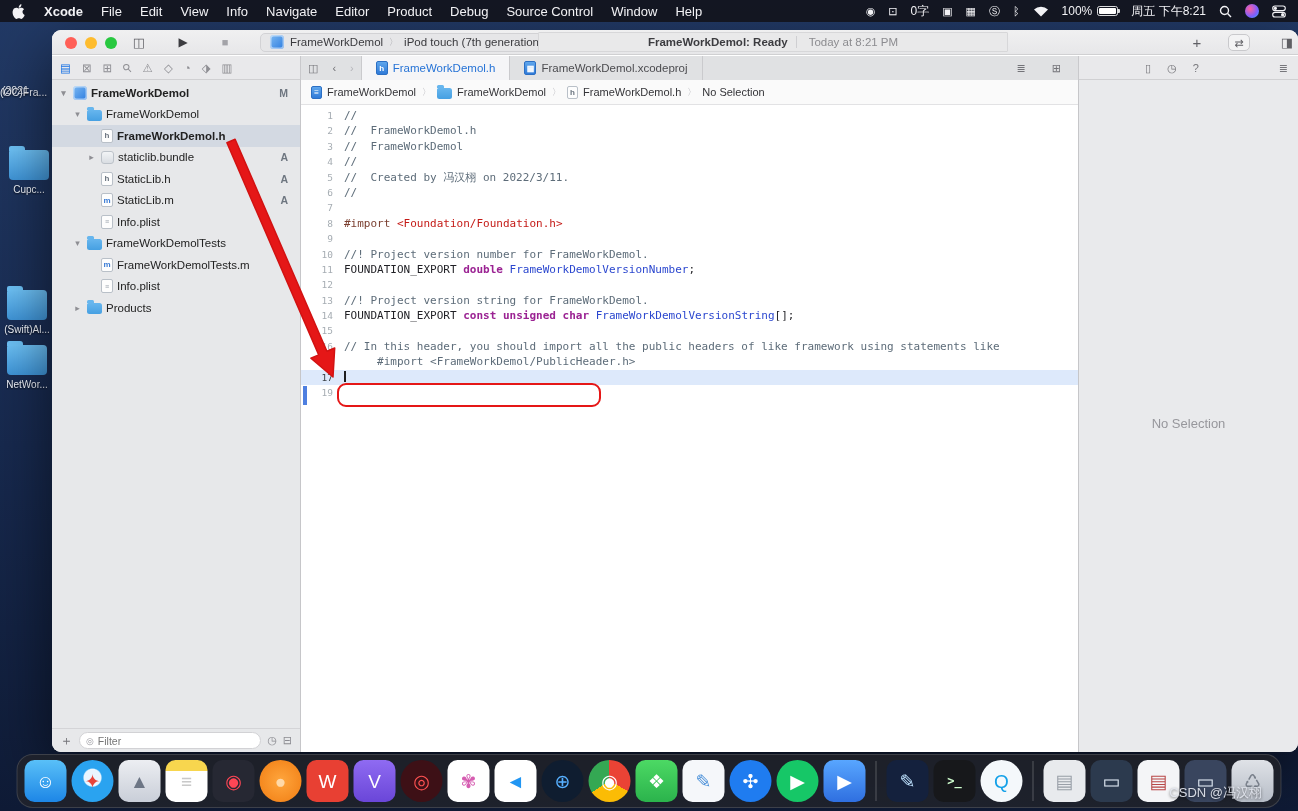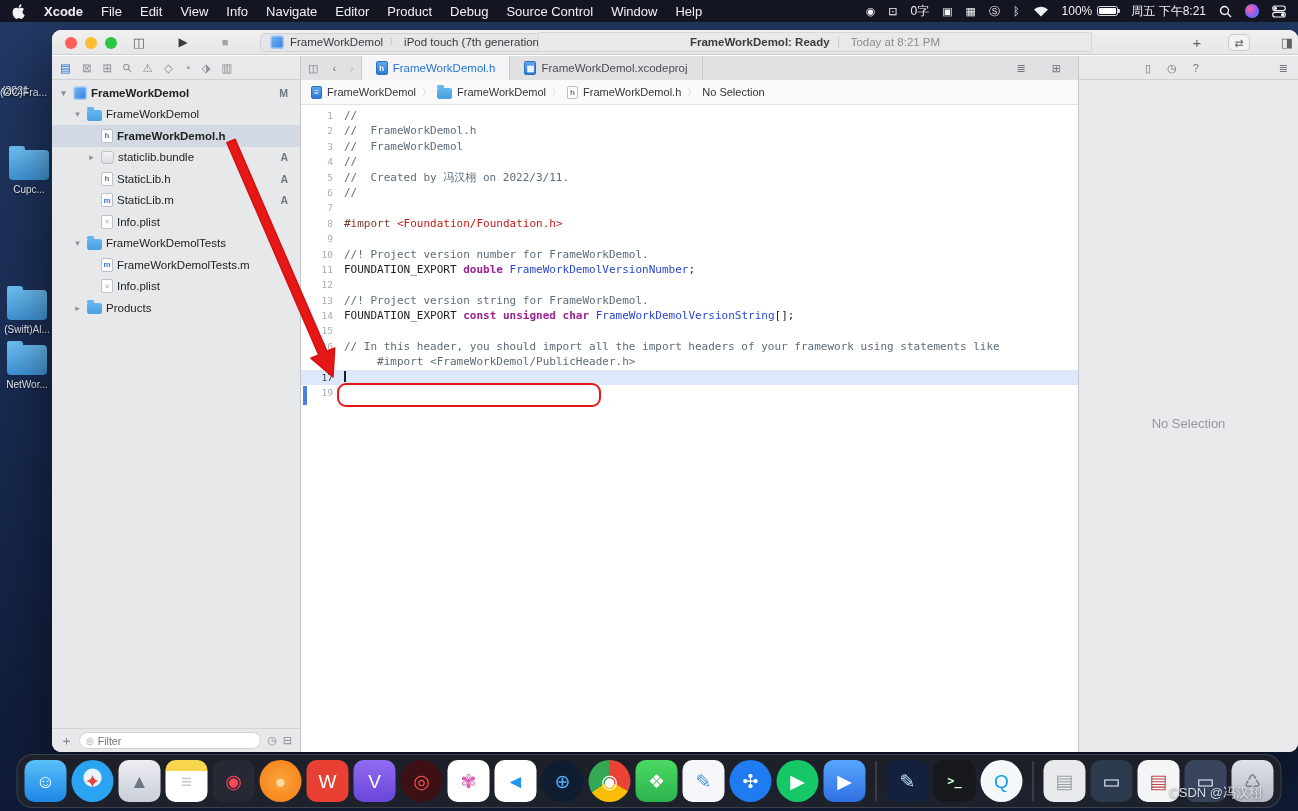--- a/index.html
+++ b/index.html
@@ -37,21 +37,21 @@
   .t-red{left:13px;background:#ff5f57}.t-yel{left:33px;background:#febc2e}.t-grn{left:53px;background:#28c840}
   .tbtn{position:absolute;top:0;height:25px;line-height:25px;font-size:13px;color:#5f5f64;text-align:center;width:22px}
   .b-side{left:76px}
   .b-play{left:120px;font-size:12px;color:#3c3c40}
   .b-stop{left:162px;color:#a3a3a8;font-size:11px}
   .b-plus{left:1134px;font-size:15px}
   .b-swap{left:1176px;border:1px solid #c9c9cc;border-radius:5px;top:3.5px;height:17px;line-height:16px;font-size:11px;background:#f3f3f4}
   .b-panel{left:1224px;font-size:13px}
   .scheme{position:absolute;left:208px;top:2.5px;height:19px;display:flex;align-items:center;gap:6px;padding:0 9px;background:#e6e6e8;border:1px solid #d2d2d5;border-radius:5px;font-size:11.5px;color:#3a3a3e;white-space:nowrap}
   .scheme .chev{color:#a6a6ab;font-size:9px}
-  .status{position:absolute;left:486px;top:2px;width:554px;height:20px;background:#e9e9ea;border:1px solid #d7d7d9;border-radius:1px;display:flex;align-items:center;justify-content:center;gap:8px;font-size:11.5px;color:#3c3c40;white-space:nowrap}
+  .status{position:absolute;left:486px;top:2px;width:470px;height:20px;background:#e9e9ea;border:1px solid #d7d7d9;border-radius:1px;display:flex;align-items:center;justify-content:center;gap:8px;font-size:11.5px;color:#3c3c40;white-space:nowrap}
   .st1{font-weight:bold}
   .st2{color:#8c8c90;border-left:1px solid #cfcfd2;padding-left:12px;font-weight:normal}
 
   .subbar{position:absolute;left:0;top:26px;right:0;height:24px;background:#e9e9eb;border-bottom:1px solid #d0d0d2}
   .nav-icons{position:absolute;left:0;top:0;width:248px;height:24px;display:flex;align-items:center;gap:11px;padding-left:8px}
   .nicon{font-size:11.5px;color:#8e8e93}
   .nicon.active{color:#1a73e5}
   [data-name="find-navigator-icon"]{transform:rotate(-45deg);display:inline-block}
 
   .tabbar{position:absolute;left:248px;top:0;width:778px;height:24px;background:#e0e1e3;border-left:1px solid #c9c9cc;display:flex;align-items:stretch}
@@ -381,21 +381,21 @@
           <div class="cl" data-name="code-line-6"><span class="ln" data-name="line-number">6</span><span class="ct" data-name="line-content"><span class="tk-cm" data-name="token">//</span></span></div>
           <div class="cl" data-name="code-line-7"><span class="ln" data-name="line-number">7</span><span class="ct" data-name="line-content"></span></div>
           <div class="cl" data-name="code-line-8"><span class="ln" data-name="line-number">8</span><span class="ct" data-name="line-content"><span class="tk-pre" data-name="token">#import </span><span class="tk-str" data-name="token">&lt;Foundation/Foundation.h&gt;</span></span></div>
           <div class="cl" data-name="code-line-9"><span class="ln" data-name="line-number">9</span><span class="ct" data-name="line-content"></span></div>
           <div class="cl" data-name="code-line-10"><span class="ln" data-name="line-number">10</span><span class="ct" data-name="line-content"><span class="tk-doc" data-name="token">//! Project version number for FrameWorkDemol.</span></span></div>
           <div class="cl" data-name="code-line-11"><span class="ln" data-name="line-number">11</span><span class="ct" data-name="line-content"><span class="tk-pl" data-name="token">FOUNDATION_EXPORT </span><span class="tk-kw" data-name="token">double </span><span class="tk-gl" data-name="token">FrameWorkDemolVersionNumber</span><span class="tk-pl" data-name="token">;</span></span></div>
           <div class="cl" data-name="code-line-12"><span class="ln" data-name="line-number">12</span><span class="ct" data-name="line-content"></span></div>
           <div class="cl" data-name="code-line-13"><span class="ln" data-name="line-number">13</span><span class="ct" data-name="line-content"><span class="tk-doc" data-name="token">//! Project version string for FrameWorkDemol.</span></span></div>
           <div class="cl" data-name="code-line-14"><span class="ln" data-name="line-number">14</span><span class="ct" data-name="line-content"><span class="tk-pl" data-name="token">FOUNDATION_EXPORT </span><span class="tk-kw" data-name="token">const </span><span class="tk-kw" data-name="token">unsigned </span><span class="tk-kw" data-name="token">char </span><span class="tk-gl" data-name="token">FrameWorkDemolVersionString</span><span class="tk-pl" data-name="token">[];</span></span></div>
           <div class="cl" data-name="code-line-15"><span class="ln" data-name="line-number">15</span><span class="ct" data-name="line-content"></span></div>
-          <div class="cl" data-name="code-line-16"><span class="ln" data-name="line-number">16</span><span class="ct" data-name="line-content"><span class="tk-cm" data-name="token">// In this header, you should import all the import headers of your framework using statements like</span></span></div>
+          <div class="cl" data-name="code-line-16"><span class="ln" data-name="line-number">16</span><span class="ct" data-name="line-content"><span class="tk-cm" data-name="token">// In this header, you should import all the public headers of like framework using statements like</span></span></div>
           <div class="cl" data-name="code-line-wrap"><span class="ln" data-name="line-number"></span><span class="ct" data-name="line-content"><span class="tk-cm" data-name="token">     #import &lt;FrameWorkDemol/PublicHeader.h&gt;</span></span></div>
           <div class="cl cur" data-name="code-line-17"><span class="ln" data-name="line-number">17</span><span class="ct" data-name="line-content"><span class="caret" data-name="text-cursor"></span></span></div>
           <div class="cl" data-name="code-line-19"><span class="ln" data-name="line-number">19</span><span class="ct" data-name="line-content"></span></div>
         </div>
       <div class="changebar" data-name="change-indicator"></div>
       <div class="redbox" data-name="red-annotation-box"></div>
     </div>
 
     <div class="inspector" data-name="inspector-pane">
       <div class="nosel" data-name="inspector-empty-message">No Selection</div>

